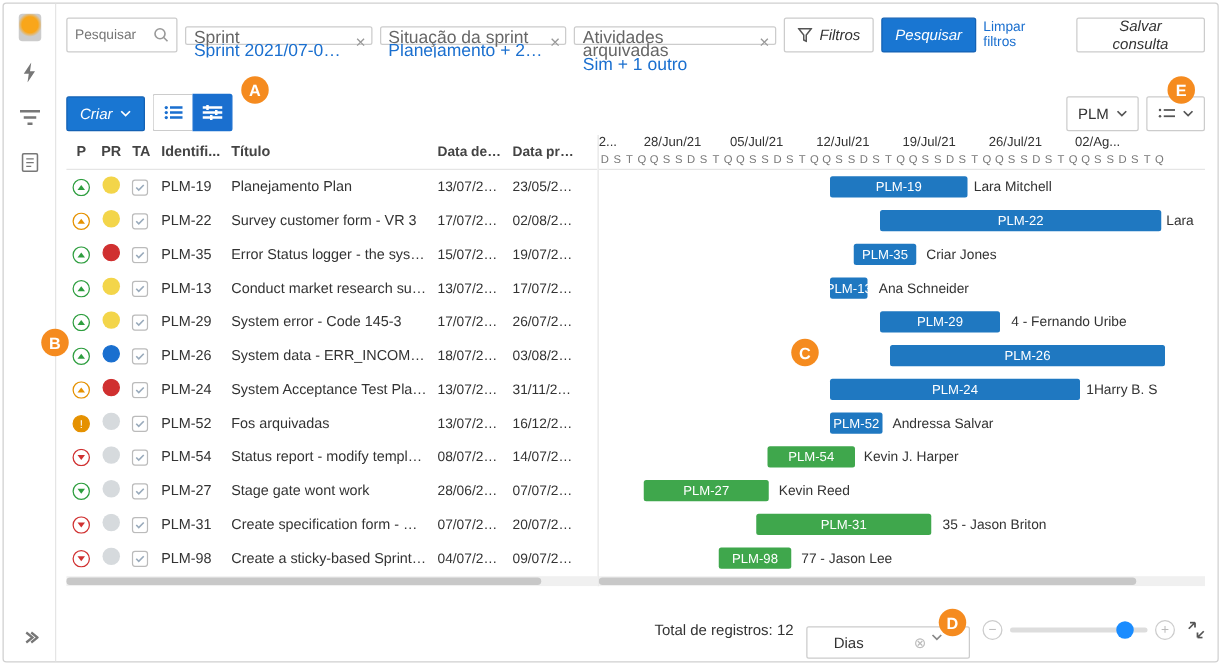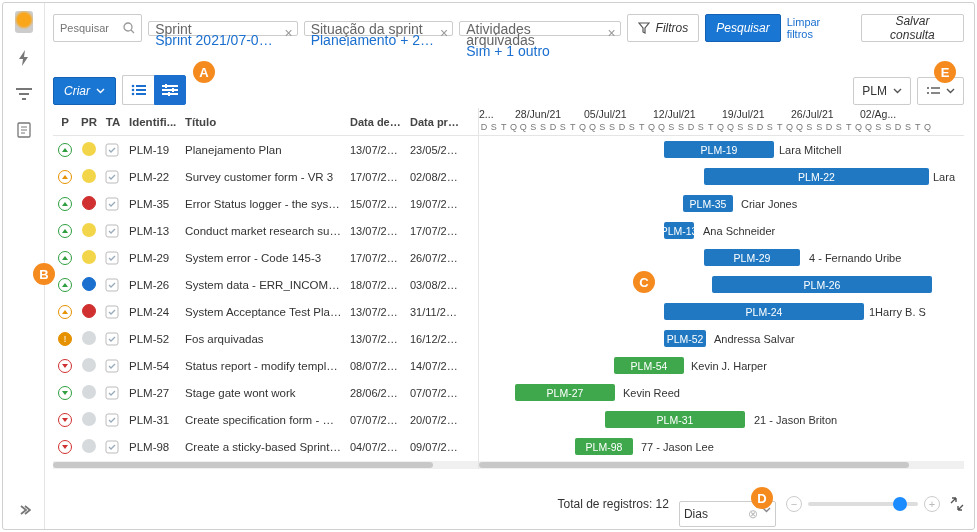--- a/index.html
+++ b/index.html
@@ -71,21 +71,21 @@
 .bar{position:absolute;top:5px;height:17px;border-radius:2px;display:flex;align-items:center;justify-content:center;color:#fff;font-size:10.5px;padding:0 4px;white-space:nowrap;}
 .bar.blue{background:#1f78c1;}
 .bar.green{background:#3fa74c;}
 .rowlbl{position:absolute;top:5px;height:17px;display:flex;align-items:center;font-size:11px;color:#333;white-space:nowrap;text-align:center;}
 
 .hscroll{position:absolute;left:0;right:0;bottom:0;height:8px;background:#f0f0f0;}
 .hscroll .thumb{position:absolute;top:1px;height:6px;background:#c8c8c8;border-radius:3px;}
 
 .footer{position:absolute;left:50px;right:10px;bottom:10px;height:30px;display:flex;align-items:center;gap:10px;justify-content:flex-end;}
 .footer .total{font-size:12px;color:#333;}
-.scale-select{height:26px;border:1px solid #ccc;border-radius:2px;padding:0 4px;display:flex;align-items:center;gap:40px;position:relative;margin-top:20px;}
+.scale-select{height:26px;border:1px solid #ccc;border-radius:2px;padding:0 21px;display:flex;align-items:center;gap:40px;position:relative;margin-top:20px;}
 .scale-select .arrs{display:flex;gap:4px;color:#bbb;}
 .zoom-ctrl{display:flex;align-items:center;gap:6px;}
 .zoom-track{width:110px;height:4px;background:#ddd;border-radius:2px;position:relative;}
 .zoom-thumb{width:14px;height:14px;border-radius:50%;background:#1a8cff;position:absolute;top:-5px;left:85px;}
 .circle-btn{width:16px;height:16px;border-radius:50%;border:1px solid #ccc;display:flex;align-items:center;justify-content:center;color:#bbb;font-size:11px;cursor:pointer;}
 .collapse-ic{font-size:16px;color:#555;cursor:pointer;}
 
 .callout{position:absolute;width:22px;height:22px;border-radius:50%;background:#f58b1f;color:#fff;font-weight:700;font-size:13px;display:flex;align-items:center;justify-content:center;z-index:50;}
 
 svg{display:block;}
@@ -496,21 +496,21 @@
           <div class="tl-row">
             <div class="bar green" style="left: 135px; width: 70px;">PLM-54</div>
             <div class="rowlbl" style="left: 212px;">Kevin J. Harper</div>
           </div>
           <div class="tl-row">
             <div class="bar green" style="left: 36px; width: 100px;">PLM-27</div>
             <div class="rowlbl" style="left: 144px;">Kevin Reed</div>
           </div>
           <div class="tl-row">
             <div class="bar green" style="left: 126px; width: 140px;">PLM-31</div>
-            <div class="rowlbl" style="left: 275px;">21 - Jason Briton</div>
+            <div class="rowlbl" style="left: 275px;">35 - Jason Briton</div>
           </div>
           <div class="tl-row">
             <div class="bar green" style="left: 96px; width: 58px;">PLM-98</div>
             <div class="rowlbl" style="left: 162px;">77 - Jason Lee</div>
           </div>
         </div>
     <div class="hscroll">
           <div class="thumb" style="left:0;width:430px"></div>
         </div>
   </div>

